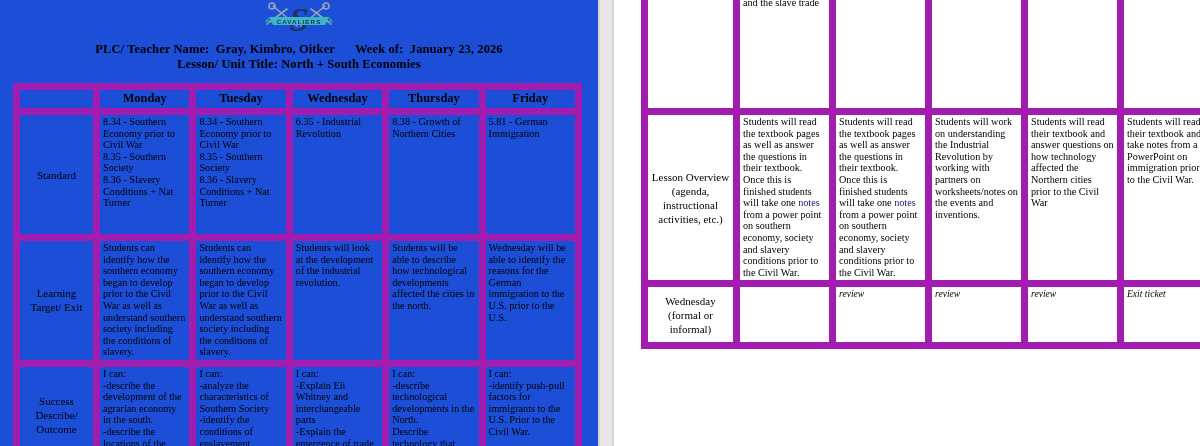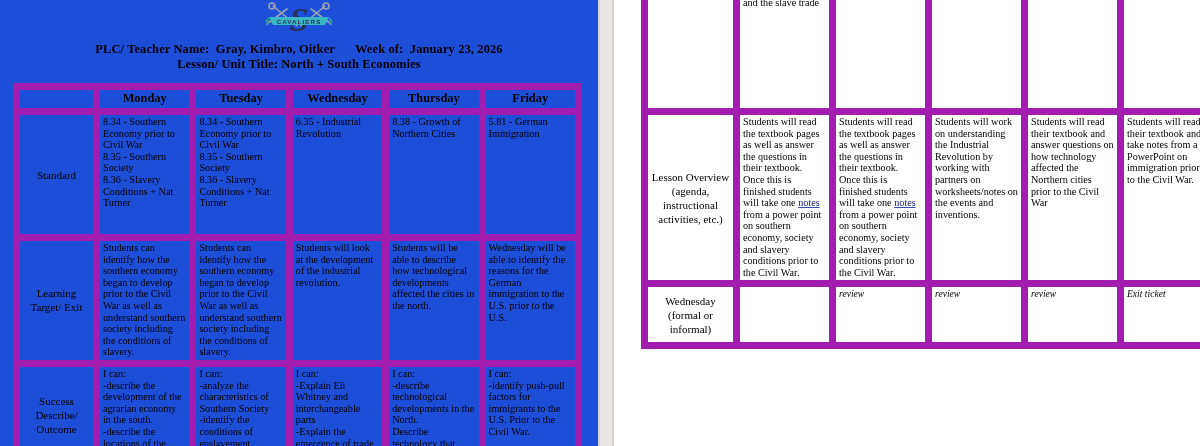--- a/index.html
+++ b/index.html
@@ -119,21 +119,20 @@
   #table-right {
     left: 27px;   
     top: -92px;   
     width: 572px;
   }
   #table-right col.c0 { width: 92px; }
   #table-right col.cd { width: 96px; }
 
   .hl-link {
     color: #1a1a6e;
-    text-decoration: underline;
     text-decoration-color: #3b4fb0;
   }
   .sans-small {
     font-family: "Liberation Serif", "DejaVu Serif", serif;
     font-size: 9.6px;
     line-height: 11px;
     font-style: italic;
   }
 </style>
 </head>

